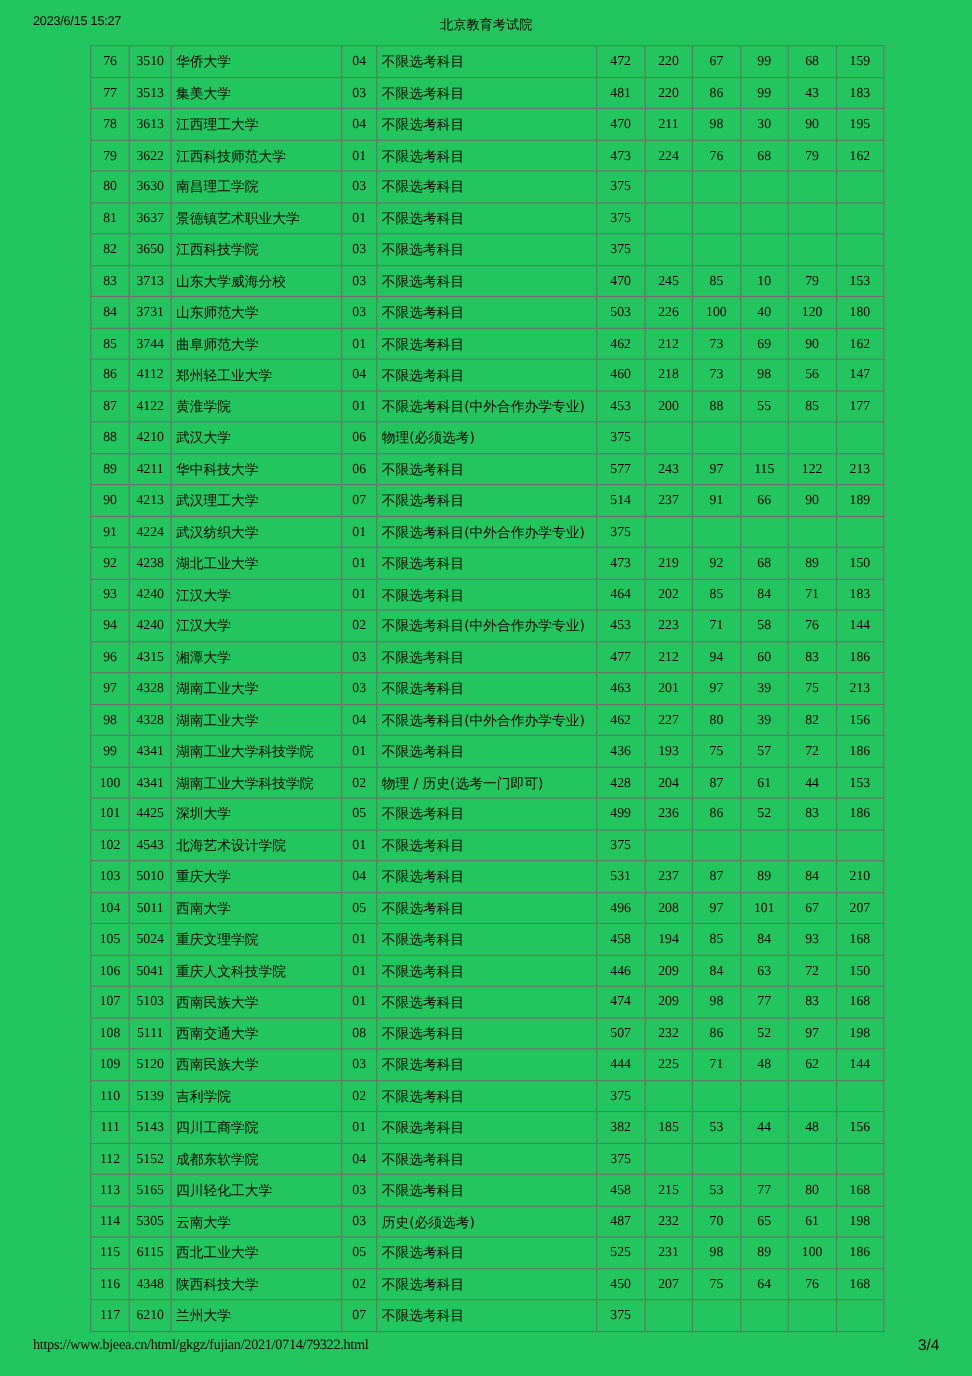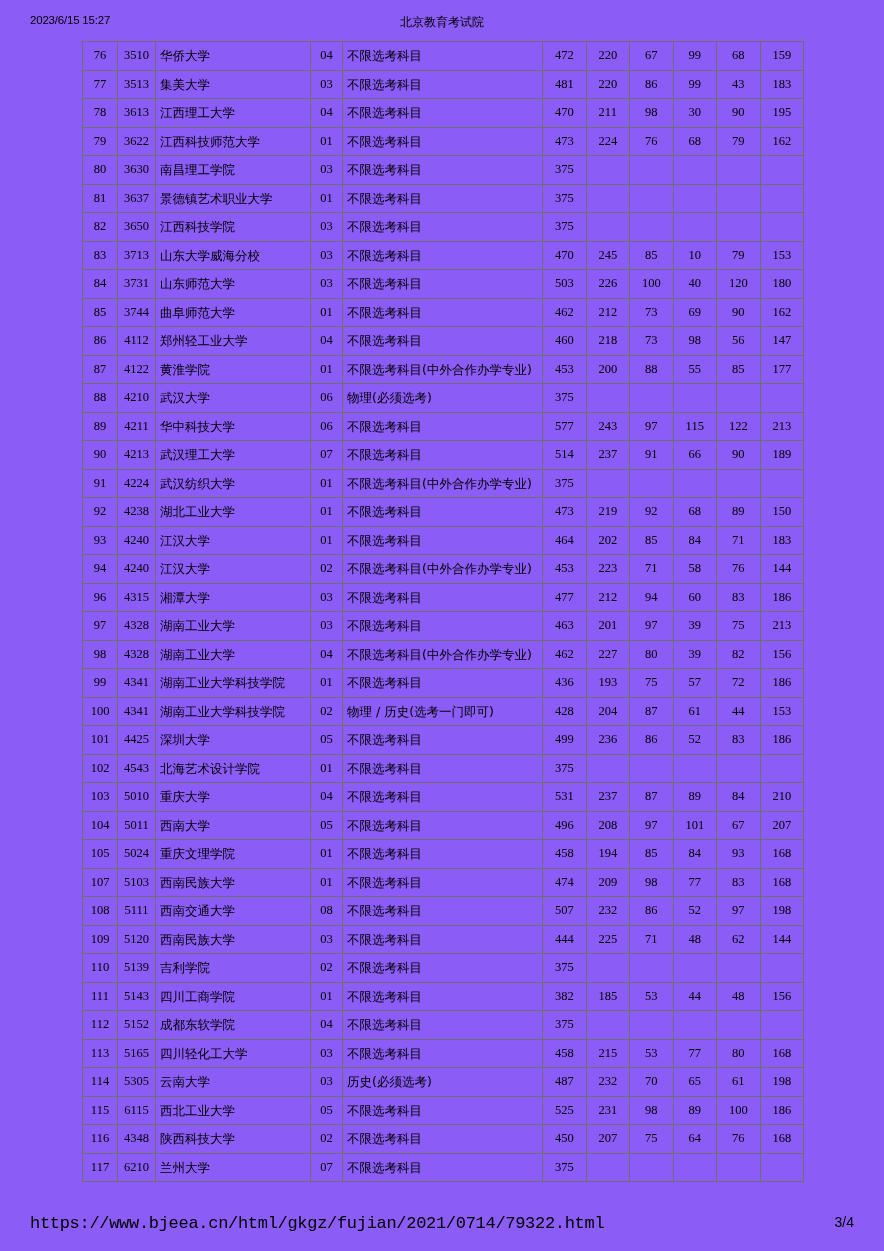--- a/index.html
+++ b/index.html
@@ -6,21 +6,21 @@
   html, body {
     margin: 0; padding: 0;
     width: 884px; height: 1251px;
     background: #ffffff;
     font-family: "Liberation Serif", "DejaVu Serif", serif;
   }
   #page {
     position: relative;
     width: 884px;
     height: 1251px;
-    background: #8b5cf6;
+    background: #22c55e;
     overflow: hidden;
   }
   .page-header {
     position: absolute;
     top: 14px;
     left: 0;
     width: 884px;
     height: 20px;
   }
   .hdr-date {
@@ -76,22 +76,22 @@
     position: absolute;
     left: 0;
     top: 1214px;
     width: 884px;
     height: 18px;
   }
   .ftr-url {
     position: absolute;
     left: 30px;
     top: 0;
-    font-family: Liberation Mono, monospace;
-    font-size: 17px;
+    font-family: Liberation Serif, serif;
+    font-size: 13px;
     color: #000;
     letter-spacing: -0.3px;
     white-space: nowrap;
   }
   .ftr-page {
     position: absolute;
     right: 30px;
     top: 0;
     font-family: "Liberation Sans", "DejaVu Sans", sans-serif;
     font-size: 14px;
@@ -483,20 +483,33 @@
             <td class="c-grp">01</td>
             <td class="c-subj cjk">不限选考科目</td>
             <td class="c-num">458</td>
             <td class="c-num">194</td>
             <td class="c-num">85</td>
             <td class="c-num">84</td>
             <td class="c-num">93</td>
             <td class="c-num">168</td>
           </tr>
           <tr>
+            <td class="c-idx">106</td>
+            <td class="c-code">5041</td>
+            <td class="c-name cjk">重庆人文科技学院</td>
+            <td class="c-grp">01</td>
+            <td class="c-subj cjk">不限选考科目</td>
+            <td class="c-num">446</td>
+            <td class="c-num">209</td>
+            <td class="c-num">84</td>
+            <td class="c-num">63</td>
+            <td class="c-num">72</td>
+            <td class="c-num">150</td>
+          </tr>
+          <tr>
             <td class="c-idx">107</td>
             <td class="c-code">5103</td>
             <td class="c-name cjk">西南民族大学</td>
             <td class="c-grp">01</td>
             <td class="c-subj cjk">不限选考科目</td>
             <td class="c-num">474</td>
             <td class="c-num">209</td>
             <td class="c-num">98</td>
             <td class="c-num">77</td>
             <td class="c-num">83</td>

